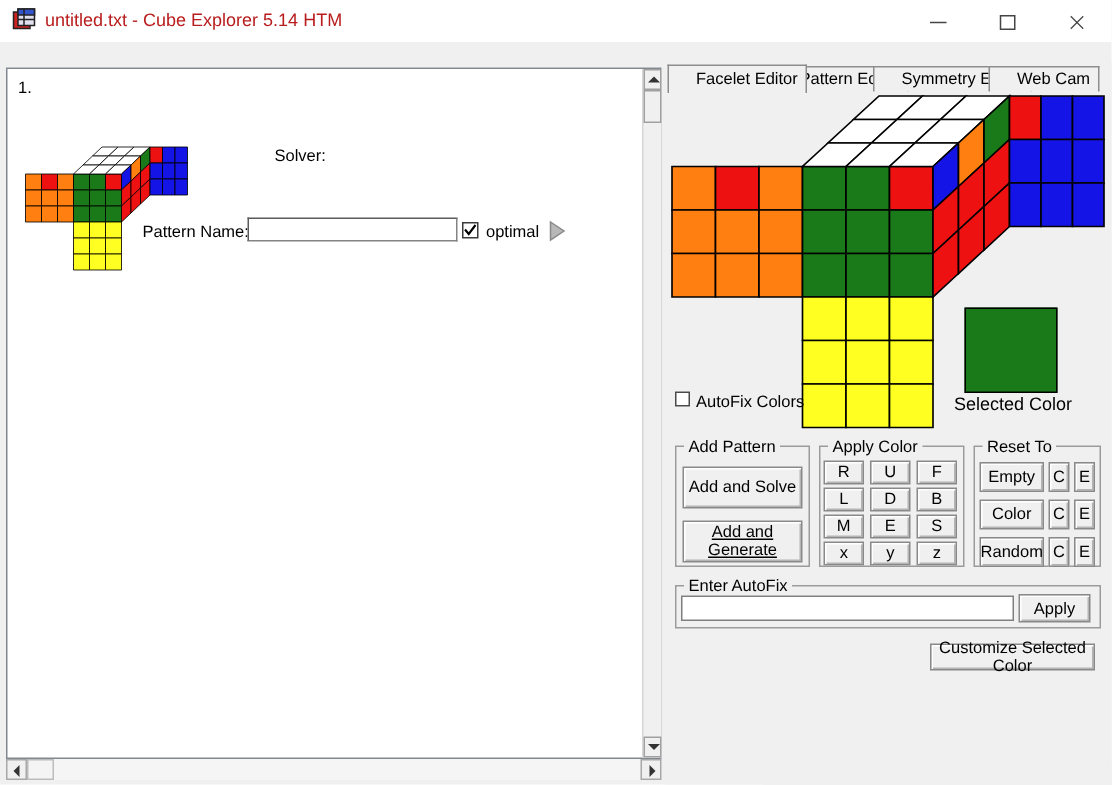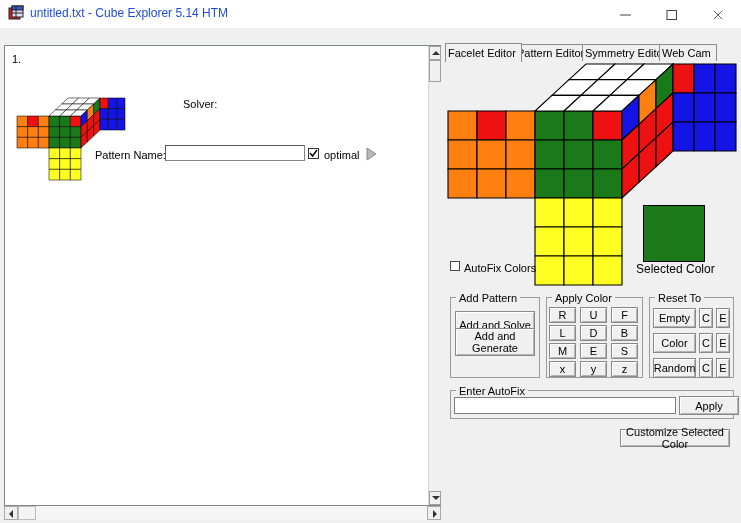--- a/index.html
+++ b/index.html
@@ -8,21 +8,21 @@
     background:#ffffff;
     font-family:"Liberation Sans", sans-serif;
     font-size:11px;color:#000;
     -webkit-font-smoothing:none;
   }
   .app{position:relative;width:741px;height:523px;background:#f0f0f0;}
 
   
   .titlebar{position:absolute;left:0;top:0;width:741px;height:28px;background:#ffffff;}
   .title-ico{position:absolute;left:8px;top:5px;width:17px;height:17px;}
-  .title-text{position:absolute;left:30px;top:6px;font-size:12px;color:#1d4ed8;white-space:nowrap;}
+  .title-text{position:absolute;left:30px;top:6px;font-size:12px;color:#b91c1c;white-space:nowrap;}
   .wbtn{position:absolute;top:0;width:45px;height:28px;cursor:default;}
   .wbtn svg{position:absolute;left:16px;top:10px;}
   .wmin{right:92px;} .wmax{right:46px;} .wclose{right:0px;}
 
   
   .menubar{position:absolute;left:0;top:28px;width:741px;height:17px;background:#ffffff;}
   .menuitem{position:absolute;top:1px;font-size:11.5px;color:#000;padding:1px 5px;white-space:nowrap;}
 
   
   .leftpane{position:absolute;left:4px;top:45px;width:437px;height:461px;
@@ -52,21 +52,21 @@
   .hs-lt{position:absolute;left:0;top:0;width:14px;height:14px;background:#f0f0f0;border:1px solid #a8a8a8;box-sizing:border-box;}
   .hs-rt{position:absolute;right:0;top:0;width:14px;height:14px;background:#f0f0f0;border:1px solid #a8a8a8;box-sizing:border-box;}
   .hs-thumb{position:absolute;left:14px;top:0;width:18px;height:14px;background:#f4f4f4;border:1px solid #bcbcbc;box-sizing:border-box;}
   .tri{width:0;height:0;position:absolute;}
 
   
   .rightpane{position:absolute;left:443px;top:41px;width:298px;height:482px;background:#f0f0f0;}
   .tabstrip{position:absolute;left:2px;top:2px;width:288px;height:18px;}
   .tab{position:absolute;top:1px;height:17px;box-sizing:border-box;
        background:#f0f0f0;border:1px solid #8d8d8d;border-bottom:none;
-       font-size:11px;padding:2px 5px 0 2px;white-space:nowrap;color:#000;}
+       font-size:11px;padding:2px 5px 0 18px;white-space:nowrap;color:#000;}
   .tab.active{top:0px;height:19px;background:#f0f0f0;border-color:#8d8d8d;z-index:3;padding-top:3px;}
 
   .cubearea{position:absolute;left:0px;top:20px;width:298px;height:265px;}
 
   .autofix-box{position:absolute;left:450px;top:261px;width:10px;height:10px;background:#fff;border:1px solid #4a4a4a;box-sizing:border-box;}
   .autofix-lbl{position:absolute;left:464px;top:262px;font-size:11px;}
   .selcolor-sw{position:absolute;left:643px;top:205px;width:62px;height:57px;background:#1a7a1a;border:1px solid #000;box-sizing:border-box;}
   .selcolor-lbl{position:absolute;left:636px;top:262px;font-size:12px;}
 
   
@@ -291,21 +291,21 @@
   </div>
 
   <div class="autofix-box"></div>
   <div class="autofix-lbl">AutoFix Colors</div>
   <div class="selcolor-sw"></div>
   <div class="selcolor-lbl">Selected Color</div>
 
   <div class="gbox" style="left:450px;top:297px;width:90px;height:81px;"></div>
   <div class="gcap" style="left:456px;top:292px;text-align:right;">Add Pattern</div>
   <div class="btn" style="left:455px;top:311px;width:80px;height:28px;">Add and Solve</div>
-  <div class="btn" style="left:455px;top:328px;width:80px;height:28px;">Add and Generate</div>
+  <div class="btn" style="left:455px;top:347px;width:80px;height:28px;text-decoration:underline;">Add and Generate</div>
 
   <div class="gbox" style="left:546px;top:297px;width:97px;height:81px;"></div>
   <div class="gcap" style="left:552px;top:292px;">Apply Color</div>
 
   <div class="btn" style="left:549px;top:307px;width:27px;height:16px;">R</div>
   <div class="btn" style="left:580px;top:307px;width:27px;height:16px;">U</div>
   <div class="btn" style="left:611px;top:307px;width:27px;height:16px;">F</div>
 
   <div class="btn" style="left:549px;top:325px;width:27px;height:16px;">L</div>
   <div class="btn" style="left:580px;top:325px;width:27px;height:16px;">D</div>
@@ -330,17 +330,17 @@
   <div class="btn" style="left:699px;top:333px;width:14px;height:20px;">C</div>
   <div class="btn" style="left:716px;top:333px;width:14px;height:20px;">E</div>
 
   <div class="btn" style="left:653px;top:358px;width:43px;height:20px;">Random</div>
   <div class="btn" style="left:699px;top:358px;width:14px;height:20px;">C</div>
   <div class="btn" style="left:716px;top:358px;width:14px;height:20px;">E</div>
 
   <div class="gbox" style="left:450px;top:390px;width:284px;height:29px;"></div>
   <div class="gcap" style="left:456px;top:385px;">Enter AutoFix</div>
   <input class="txtin" style="left: 454px; top: 397px; width: 222px; height: 17px;" type="text" value="">
-  <div class="btn" style="left:679px;top:396px;width:60px;height:19px;">Apply</div>
+  <div class="btn" style="left:679px;top:396px;width:48px;height:19px;">Apply</div>
 
   <div class="btn" style="left:620px;top:429px;width:110px;height:18px;">Customize Selected Color</div>
 
 </div>
 
 </body></html>

